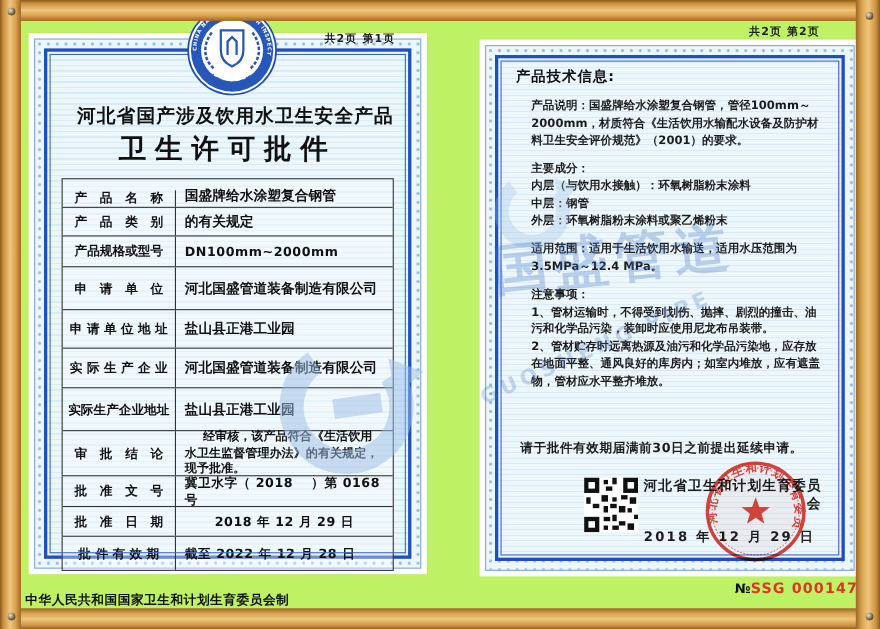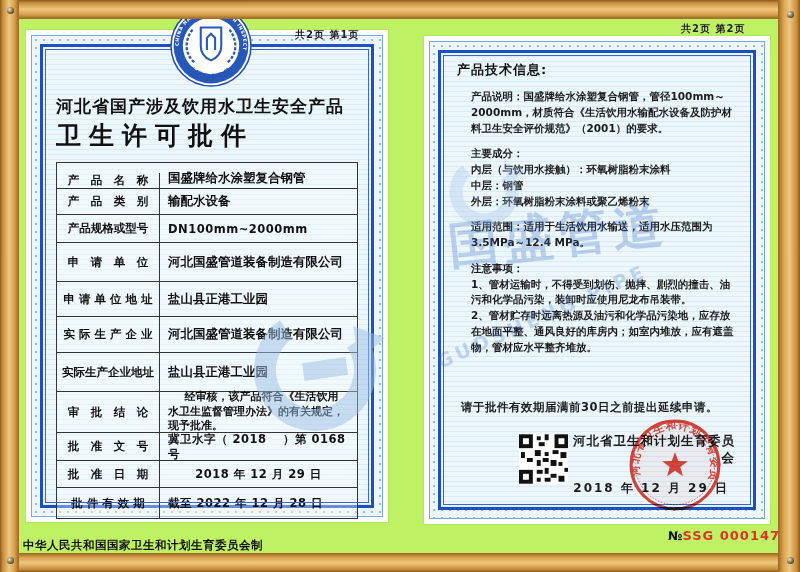--- a/index.html
+++ b/index.html
@@ -11,35 +11,35 @@
   .wood.t{left:0;top:0;width:800px;height:19px;background:linear-gradient(180deg,#8a5a1e 0%,#c98e3c 15%,#efc67f 48%,#d9a34f 75%,#9c6722 100%);}
   .wood.b{left:0;top:553px;width:800px;height:19px;background:linear-gradient(0deg,#8a5a1e 0%,#c98e3c 15%,#efc67f 48%,#d9a34f 75%,#9c6722 100%);}
   .wood.l{left:0;top:0;width:19px;height:572px;background:linear-gradient(90deg,#8a5a1e 0%,#c98e3c 15%,#efc67f 48%,#d9a34f 75%,#9c6722 100%);}
   .wood.r{left:778px;top:0;width:22px;height:572px;background:linear-gradient(270deg,#8a5a1e 0%,#c98e3c 15%,#efc67f 48%,#d9a34f 75%,#9c6722 100%);}
   .pin{position:absolute;z-index:11;width:7px;height:7px;border-radius:50%;
        background:radial-gradient(circle at 35% 35%,#efe6d2,#6b5a3a 60%,#352b18);}
 
   
   .page{position:absolute;background:#fff;padding:5px;box-shadow:0 0 2px rgba(0,0,0,.15);z-index:1;}
   .page1{left:26px;top:30px;width:362px;height:492px;box-sizing:border-box;}
-  .page2{left:424px;top:36px;width:346px;height:488px;box-sizing:border-box;}
+  .page2{left:436px;top:36px;width:346px;height:488px;box-sizing:border-box;}
   .deco{height:100%;box-sizing:border-box;border:1px solid #79a8d8;padding:8px;
         background:radial-gradient(circle 2.2px at 4px 4px,#8abce6 55%,rgba(255,255,255,0) 62%) 0 0/8px 8px #eef6fd;}
   .thick{height:100%;box-sizing:border-box;border:3px solid #1d4fc0;position:relative;
          background:#ecf6fb repeating-linear-gradient(0deg,rgba(140,200,235,.22) 0 1px,rgba(255,255,255,0) 1px 5px);}
   .thick:after{content:"";position:absolute;inset:2px;border:1px solid #3a66cc;pointer-events:none;}
 
   .pagelabel{position:absolute;z-index:2;font-size:10px;font-weight:700;color:#222;letter-spacing:1px;}
   .pl1{left:295px;top:28px;}
   .pl2{left:681px;top:22px;}
 
   
   .c1{position:relative;height:100%;box-sizing:border-box;padding:48px 13px 6px;display:flex;flex-direction:column;}
-  .title1{text-align:left;font-size:17px;font-weight:700;color:#111;letter-spacing:1px;line-height:22px;}
-  .title2{text-align:left;font-size:25px;font-weight:700;color:#111;letter-spacing:8px;line-height:33px;margin-top:2px;}
+  .title1{text-align:right;font-size:17px;font-weight:700;color:#111;letter-spacing:1px;line-height:22px;}
+  .title2{text-align:center;font-size:25px;font-weight:700;color:#111;letter-spacing:8px;line-height:33px;margin-top:2px;}
   .tbl{margin-top:10px;border:1px solid #333;background:rgba(255,255,255,.35);}
   .trow{display:flex;border-bottom:1px solid #333;}
   .trow:last-child{border-bottom:none;}
   .tlabel{width:102px;flex:0 0 102px;border-right:1px solid #333;display:flex;align-items:center;justify-content:center;
           font-size:11.5px;font-weight:700;color:#111;white-space:nowrap;}
   .tval{flex:1;display:flex;align-items:center;padding:1px 8px;font-size:12.5px;font-weight:700;color:#111;}
   .tval.sm{font-size:11px;line-height:1.35;font-weight:700;}
   .tval.ind{text-indent:1.5em;}
   .tval.ctr{justify-content:center;letter-spacing:1px;}
   .tval.num{font-size:11.5px;letter-spacing:.5px;}
@@ -102,21 +102,21 @@
         <div class="c1">
           <div class="title1">河北省国产涉及饮用水卫生安全产品</div>
           <div class="title2">卫生许可批件</div>
           <div class="tbl">
             <div class="trow" style="height:25px;align-items:flex-end;">
               <div class="tlabel">产　品　名　称</div>
               <div class="tval">国盛牌给水涂塑复合钢管</div>
             </div>
             <div class="trow" style="height:25px;">
               <div class="tlabel">产　品　类　别</div>
-              <div class="tval">输配水设备</div>
+              <div class="tval">的有关规定</div>
             </div>
             <div class="trow" style="height:27px;">
               <div class="tlabel">产品规格或型号</div>
               <div class="tval num">DN100mm~2000mm</div>
             </div>
             <div class="trow" style="height:38px;">
               <div class="tlabel">申　请　单　位</div>
               <div class="tval">河北国盛管道装备制造有限公司</div>
             </div>
             <div class="trow" style="height:34px;">

